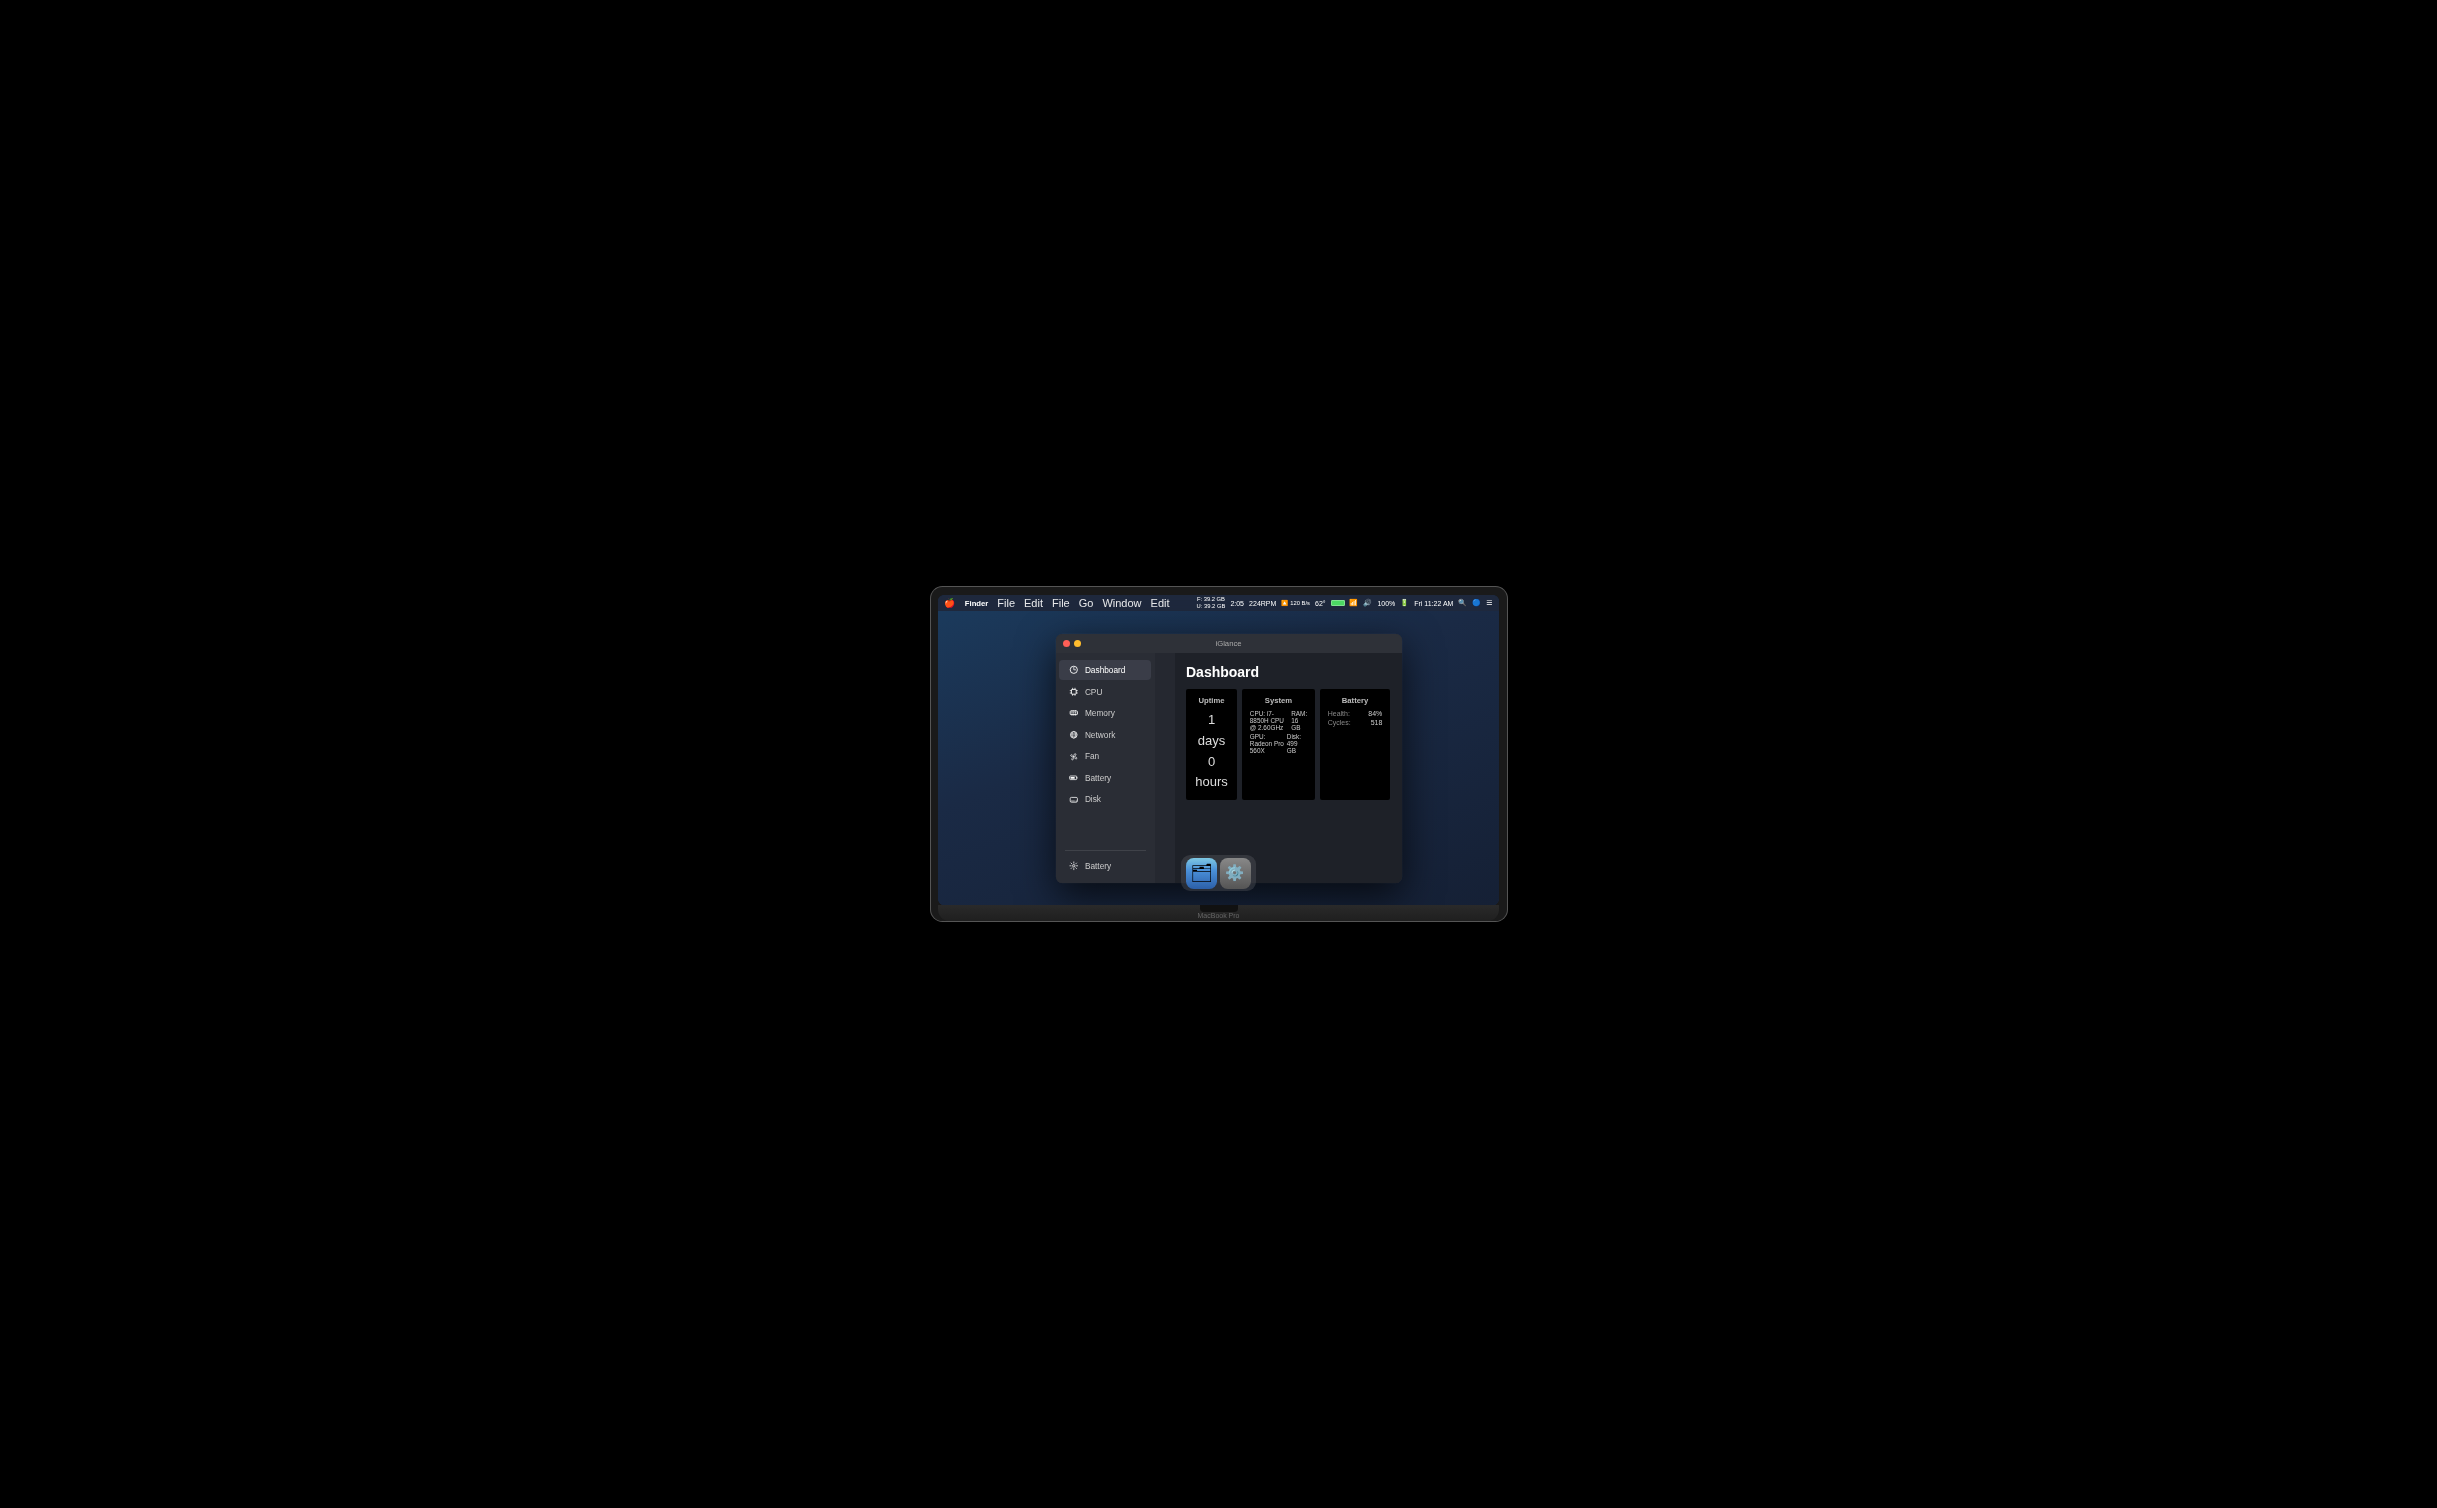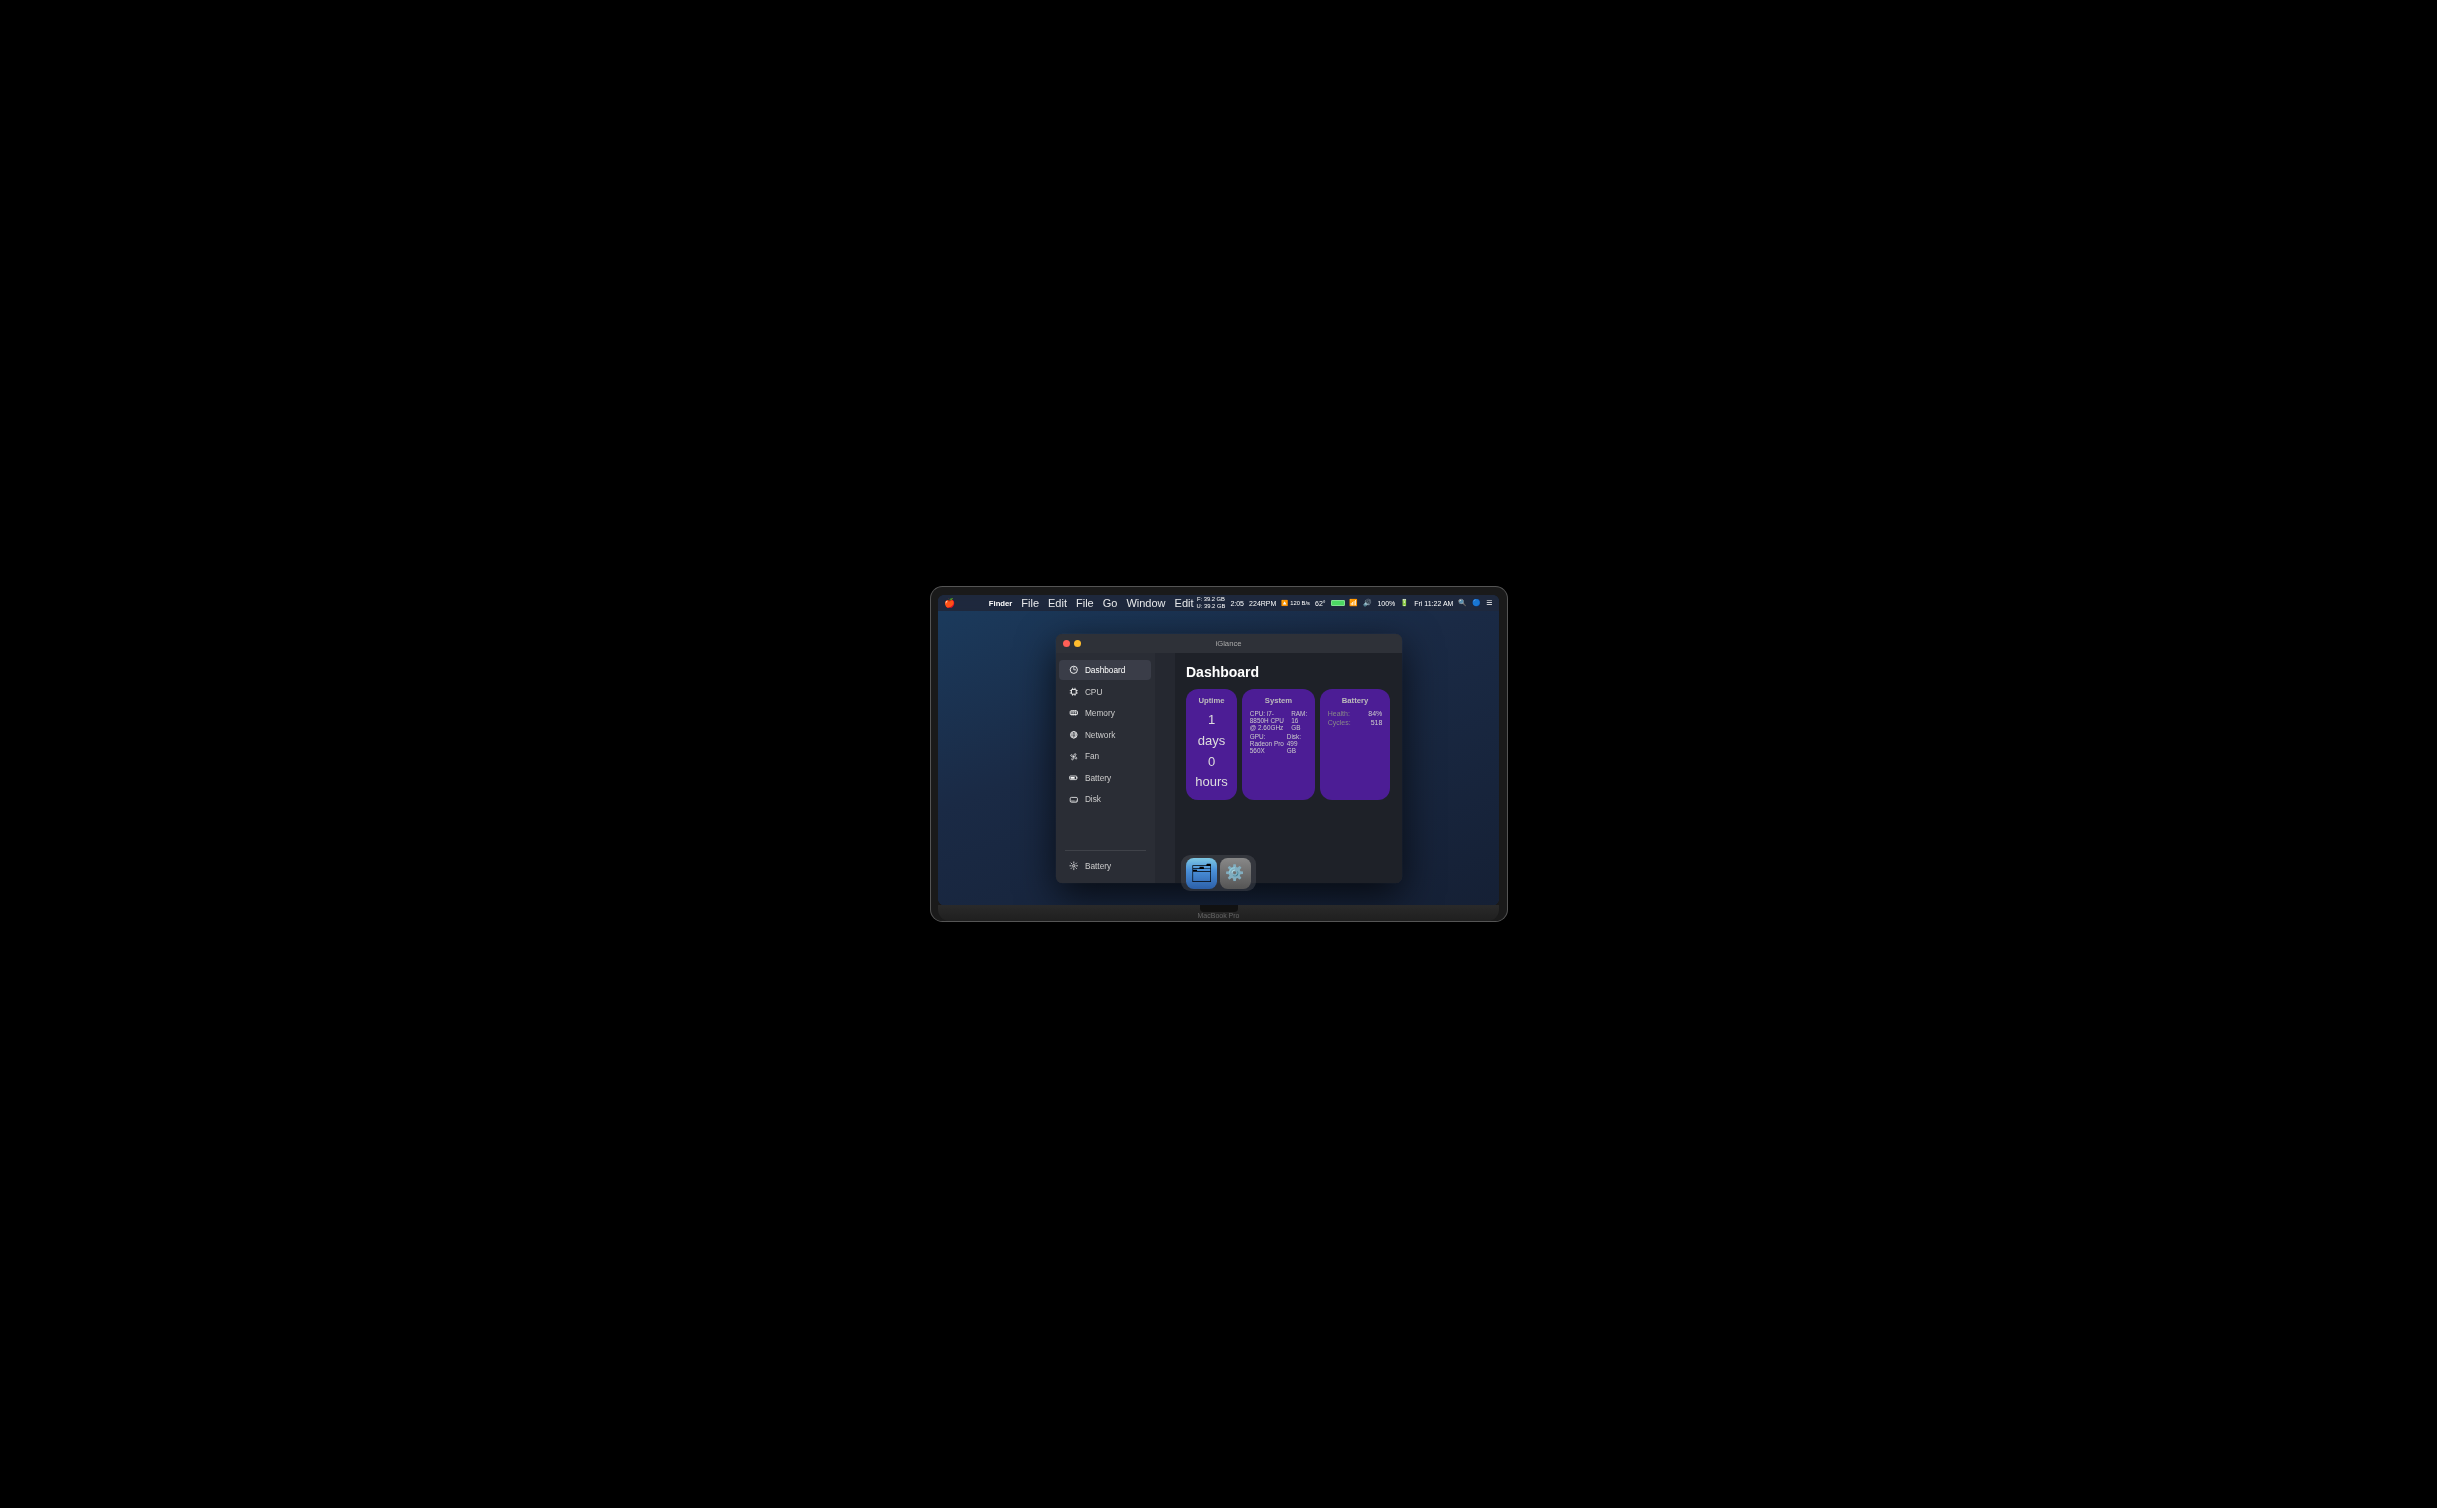--- a/index.html
+++ b/index.html
@@ -47,21 +47,20 @@
       gap: 9px;
     }
 
     .apple-logo {
       font-size: 9px;
     }
 
     .menu-bar-app {
       font-weight: 600;
       font-size: 7.7px;
-      margin-left: 24px;
     }
 
     .menu-bar-items {
       display: flex;
       gap: 9px;
       font-size: 11px;
       opacity: 0.9;
     }
 
     .menu-bar-right {
@@ -191,22 +190,22 @@
       color: #fff;
       margin-bottom: 9px;
     }
 
     .dashboard-cards {
       display: flex;
       gap: 5.1px;
     }
 
     .card {
-      background: #4c1d95;
-      border-radius: 12px;
+      background: #000000;
+      border-radius: 2px;
       padding: 6.4px 7.7px;
       flex: 1;
     }
 
     .card-title {
       font-size: 7.7px;
       font-weight: 600;
       color: #bbb;
       text-align: center;
       margin-bottom: 5.1px;

